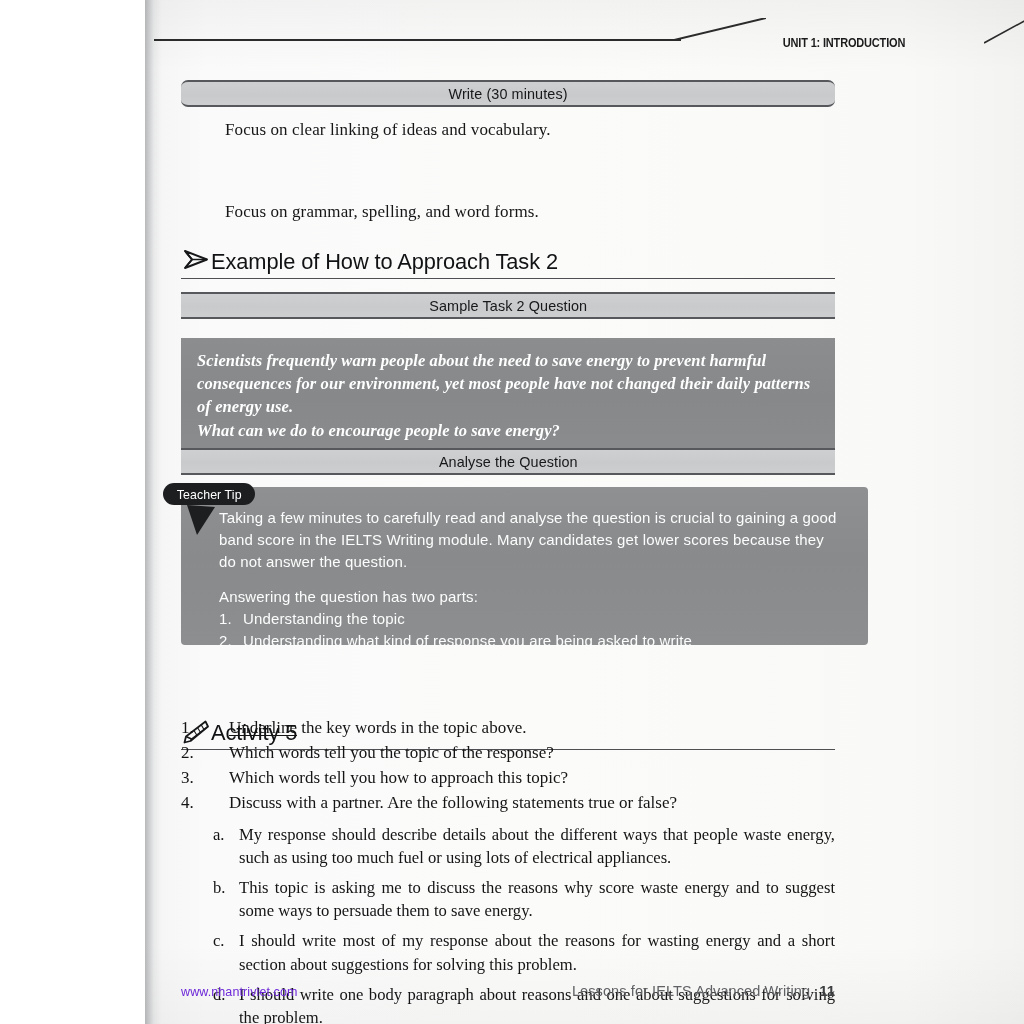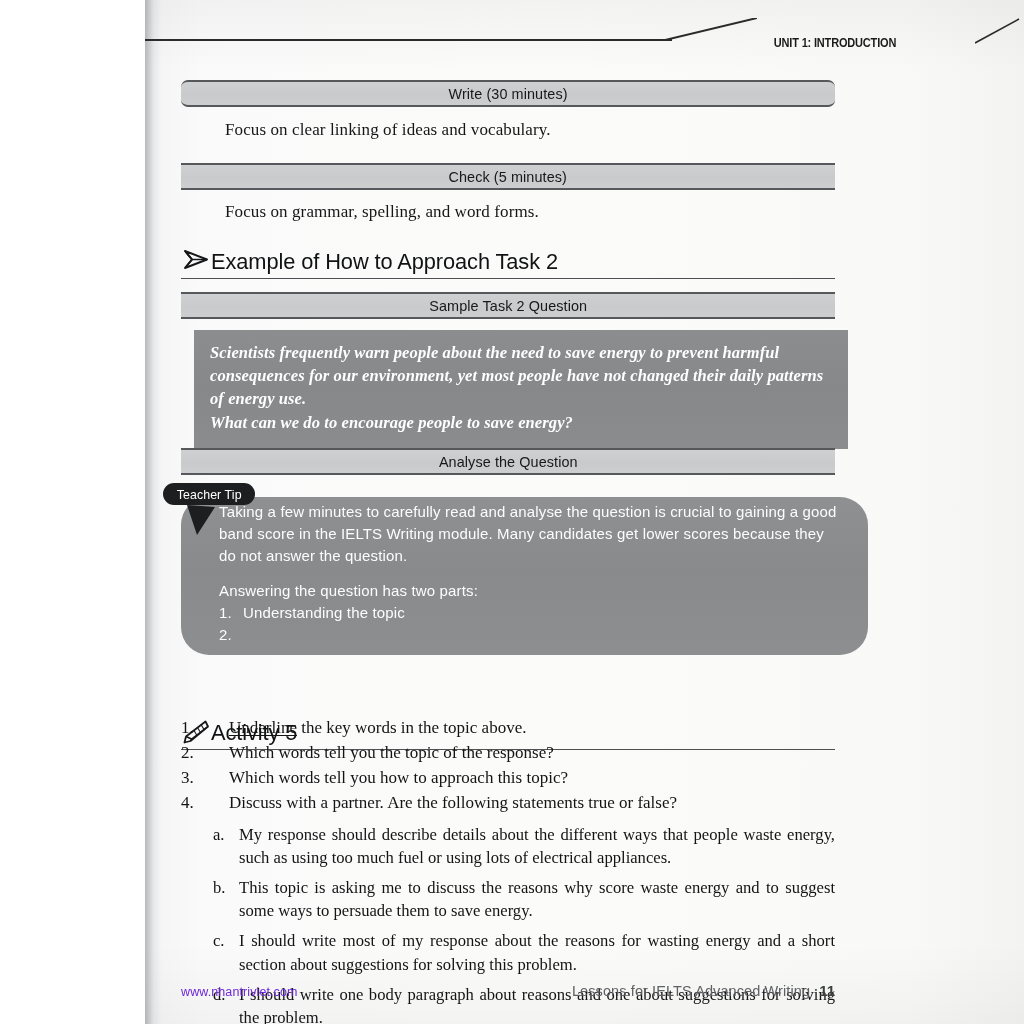--- a/index.html
+++ b/index.html
@@ -50,21 +50,21 @@
 
   .content {
     position: absolute;
     left: 0; top: 0;
     width: 1024px; height: 1024px;
   }
 
   
   #running-header {
     position: absolute;
-    left: 145px; top: 18px;
+    left: 154px; top: 18px;
     width: 754px; height: 30px;
   }
   #header-rule {
     position: absolute;
     left: 0; top: 21px;
     width: 527px; height: 2px;
     background: #2b2b2b;
   }
   #header-rule-diag {
     position: absolute;
@@ -168,27 +168,27 @@
   #sample-box p + p { margin-top: 2px; }
 
   
   #tip-wrap {
     position: absolute;
     left: 163px; top: 483px;
     width: 690px;
   }
   #tip-box {
     position: absolute;
-    left: 18px; top: 14px;
+    left: 18px; top: 4px;
     width: 687px;
     height: 158px;
     box-sizing: border-box;
     background: linear-gradient(180deg,#8e9091,#888a8b 45%,#8c8e8f);
-    border-radius: 28px;
-    padding: 4px 26px 10px 38px;
+    border-radius: 4px;
+    padding: 20px 26px 10px 38px;
   }
   #tip-tail {
     position: absolute;
     left: 22px; top: 22px;
     width: 34px; height: 32px;
   }
   #tip-badge {
     position: absolute;
     left: 0px; top: 0px;
     height: 22px;
@@ -307,58 +307,56 @@
       <line x1="0" y1="25" x2="44" y2="1" stroke="#2b2b2b" stroke-width="1.6"></line>
     </svg>
     <div id="header-title">UNIT 1: INTRODUCTION</div>
   </div>
 
   <div class="col bar" style="top:80px;border-radius:7px;">
     <span class="bar-label">Write (30 minutes)</span>
   </div>
   <div class="col body-line" style="top:120px;">Focus on clear linking of ideas and vocabulary.</div>
 
-  <div class="col bar" style="top:163px;">
-    <span class="bar-label">Check (5 minutes)</span>
-  </div>
   <div class="col body-line" style="top:202px;">Focus on grammar, spelling, and word forms.</div>
 
   <div class="col icon-heading" style="top:247px;">
     <svg class="h-icon" viewBox="0 0 30 28">
       <path d="M4 4 L26 12.5 L4 21 L11 12.5 Z" fill="none" stroke="#17181a" stroke-width="1.9" stroke-linejoin="round"></path>
       <path d="M4 4 L11 12.5 L4 21" fill="none" stroke="#17181a" stroke-width="1.9" stroke-linejoin="round"></path>
       <path d="M11 12.5 L26 12.5" stroke="#17181a" stroke-width="1.5"></path>
     </svg>
     <span class="h-text">Example of How to Approach Task 2</span>
   </div>
 
   <div class="col bar" style="top:292px;">
     <span class="bar-label">Sample Task 2 Question</span>
   </div>
 
-  <div class="col" id="sample-box" style="top:330px;margin-left:13px;">
+  <div class="col" id="sample-box" style="top:338px;">
     <p>Scientists frequently warn people about the need to save energy to prevent harmful consequences for our environment, yet most people have not changed their daily patterns of energy use.</p>
     <p>What can we do to encourage people to save energy?</p>
   </div>
 
   <div class="col bar" style="top:448px;">
     <span class="bar-label">Analyse the Question</span>
   </div>
 
   <div id="tip-wrap">
     <div id="tip-box">
       <p class="tip-p">Taking a few minutes to carefully read and analyse the question is crucial to gaining a good band score in the IELTS Writing module. Many candidates get lower scores because they do not answer the question.</p>
       <div class="tip-gap"></div>
       <p class="tip-p">Answering the question has two parts:</p>
       <div class="tip-li">
         <span class="n">1.</span>
         <span>Understanding the topic</span>
       </div>
       <div class="tip-li">
         <span class="n">2.</span>
+        <span>Understanding what kind of response you are being asked to write</span>
       </div>
     </div>
     <svg id="tip-tail" viewBox="0 0 34 32">
       <path d="M2 0 L30 2 L12 30 Z" fill="#1d1e20"></path>
     </svg>
     <div id="tip-badge">
       <span>Teacher Tip</span>
     </div>
   </div>
 

